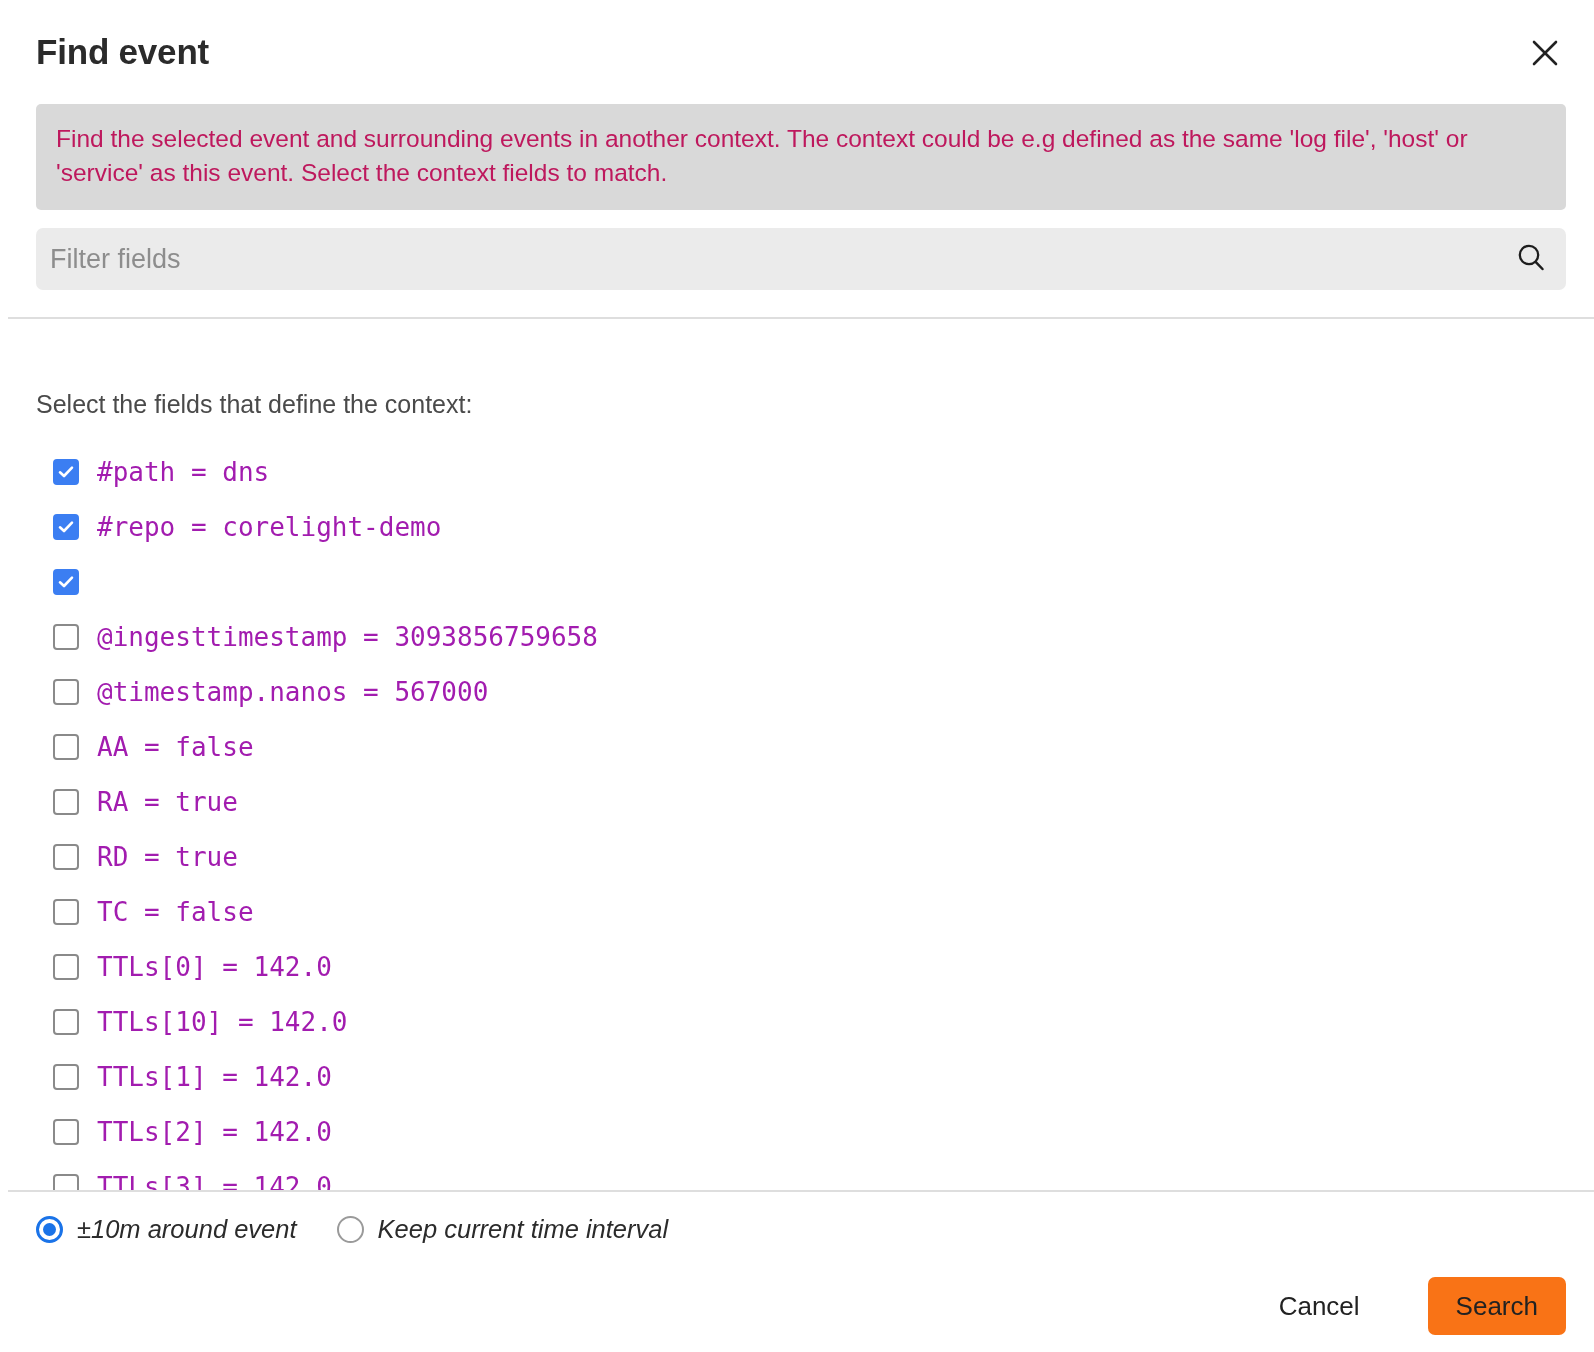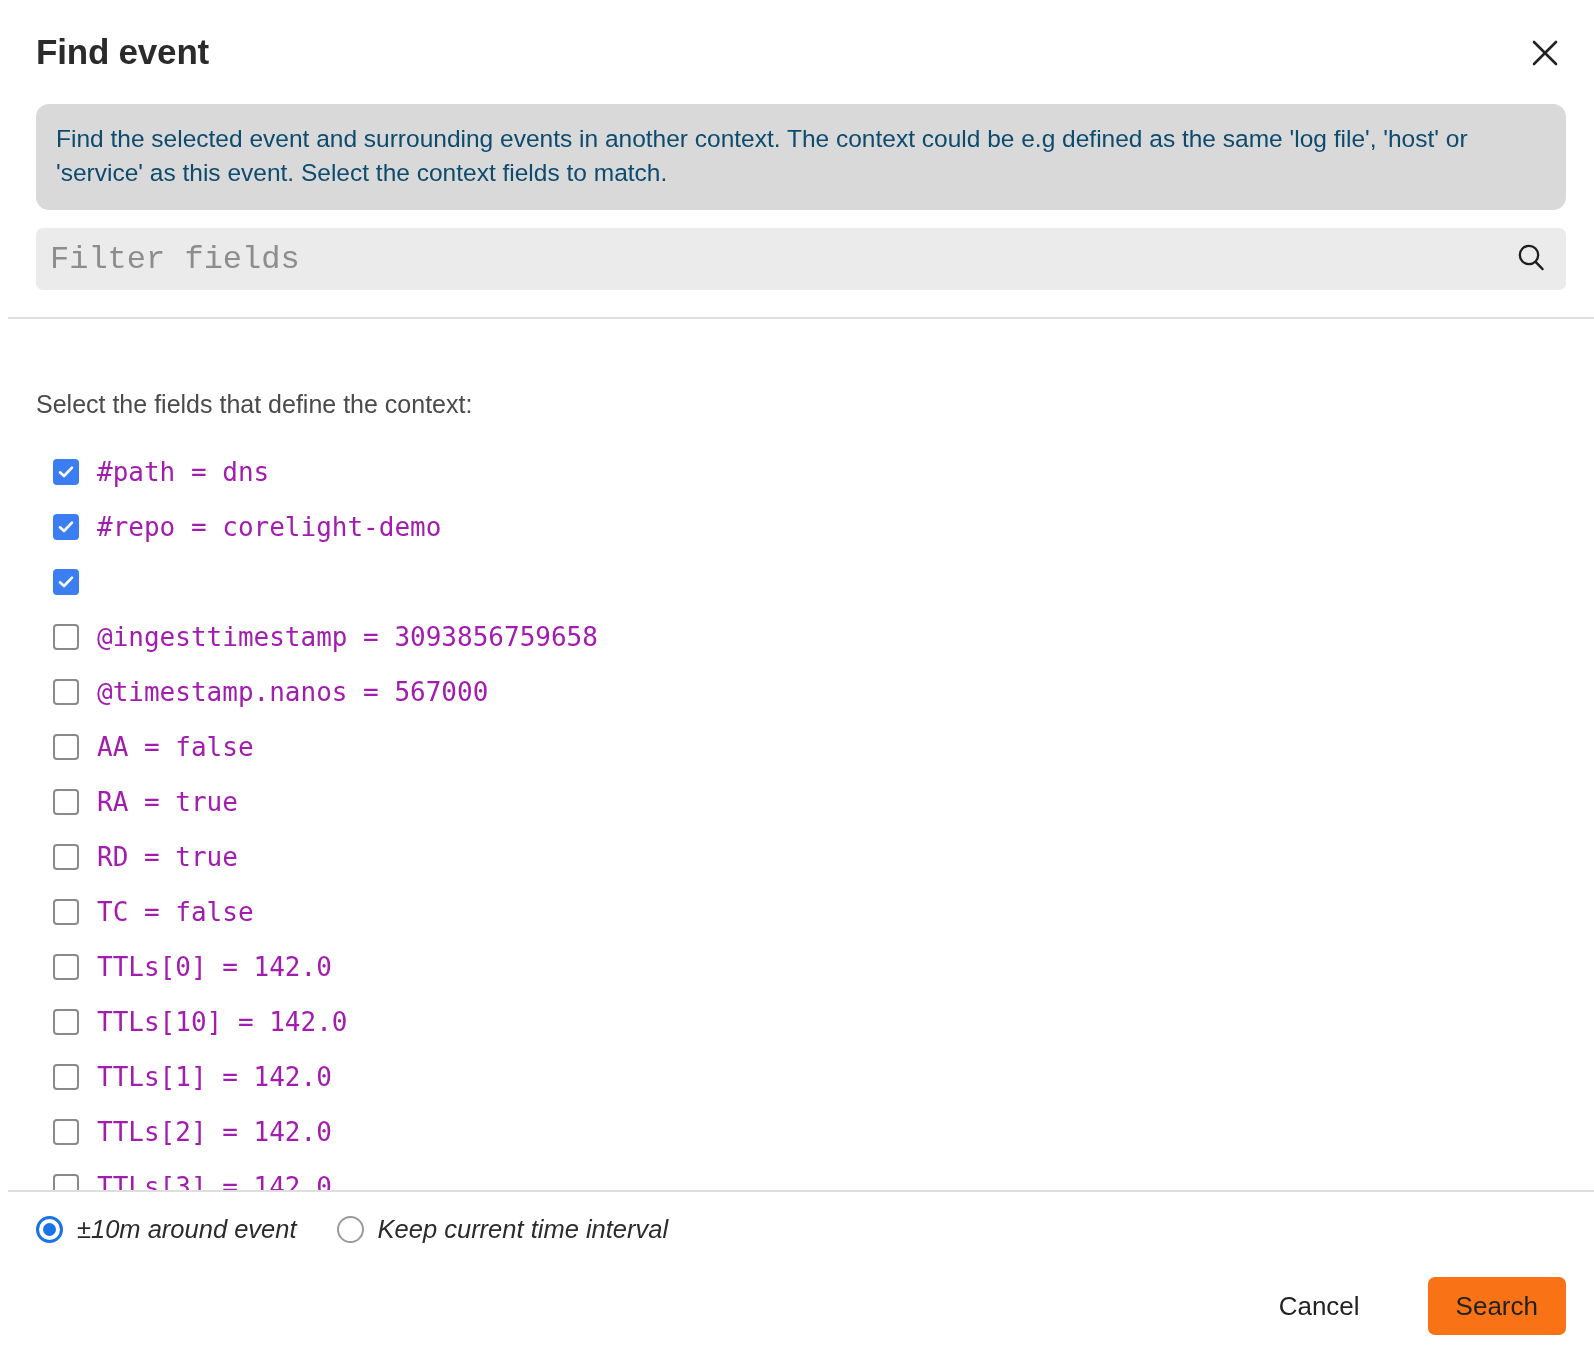--- a/index.html
+++ b/index.html
@@ -58,25 +58,25 @@
   }
   .close-btn svg { display: block; }
 
   
   .desc-wrap {
     flex: 0 0 auto;
     padding: 0 28px;
   }
   .desc-box {
     background: #d9d9d9;
-    border-radius: 13px;
+    border-radius: 5px;
     padding: 18px 20px 20px 20px;
     font-size: 24.5px;
     line-height: 34px;
-    color: #0c4a6e;
+    color: #be185d;
   }
 
   
   .filter-wrap {
     flex: 0 0 auto;
     padding: 18px 28px 0 28px;
   }
   .filter-field {
     position: relative;
     height: 62px;
@@ -84,22 +84,22 @@
     border-radius: 7px;
     display: flex;
     align-items: center;
   }
   .filter-input {
     flex: 1 1 auto;
     height: 100%;
     border: none;
     outline: none;
     background: transparent;
-    font-family: Liberation Mono, monospace;
-    font-size: 32px;
+    font-family: Liberation Sans, sans-serif;
+    font-size: 27px;
     color: #14532d;
     padding: 0 60px 0 14px;
   }
   .filter-input::placeholder { color: #8d8d8d; opacity: 1; }
   .search-icon-btn {
     position: absolute;
     right: 14px;
     top: 50%;
     transform: translateY(-50%);
     width: 42px;

